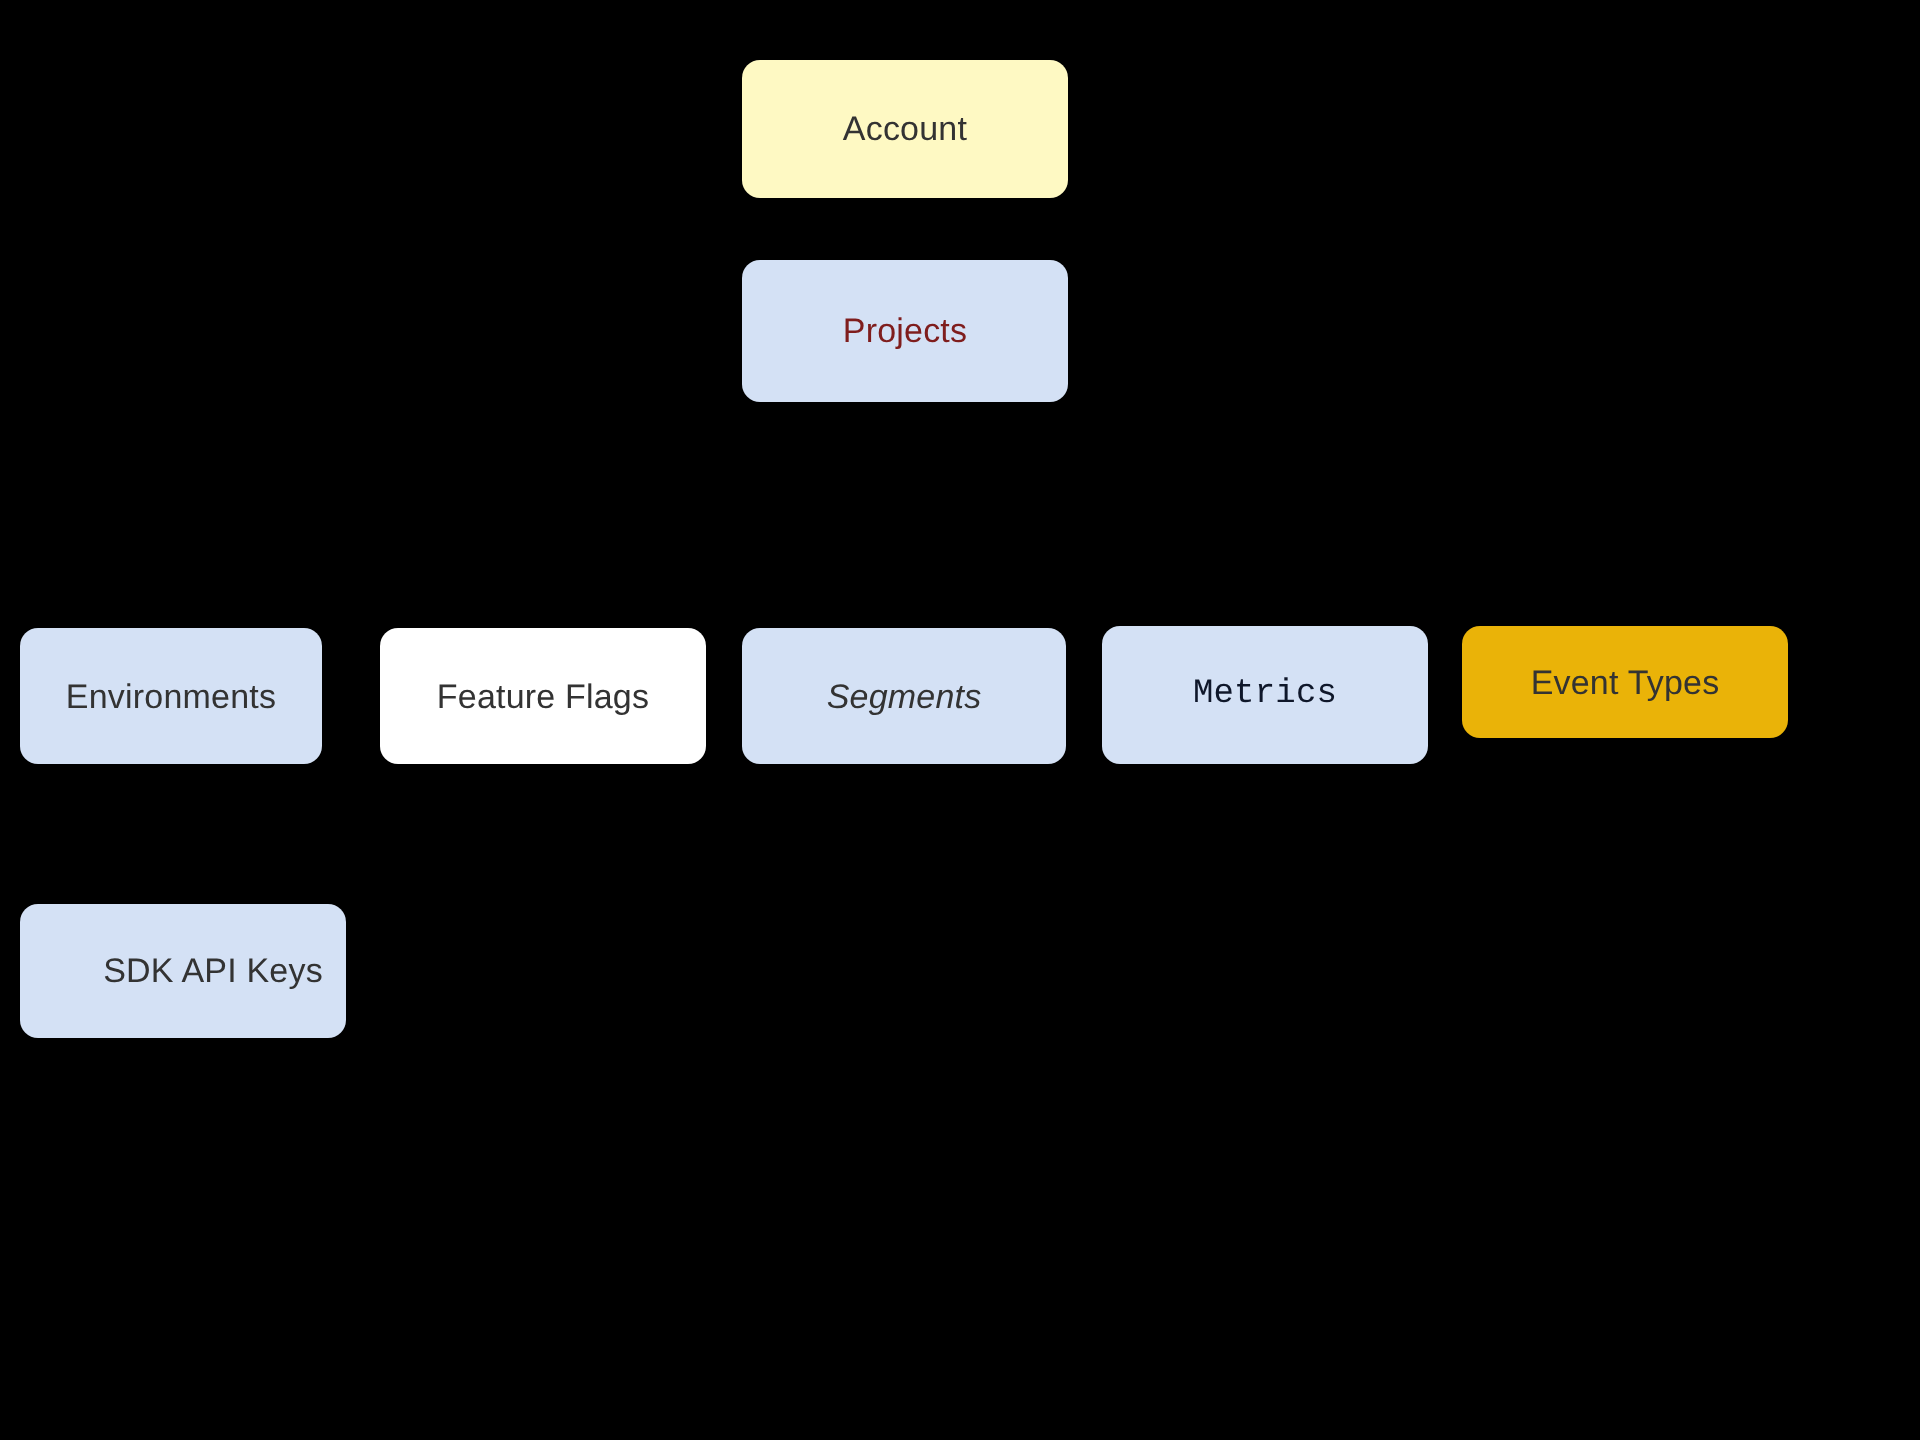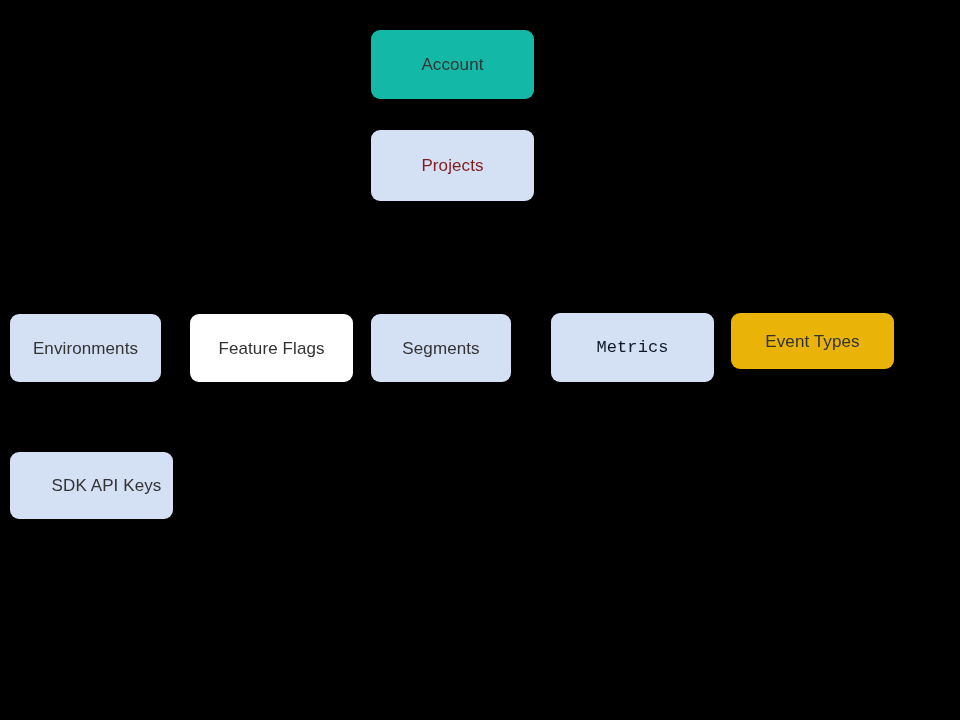--- a/index.html
+++ b/index.html
@@ -35,33 +35,33 @@
   }
   .node-label {
     display: block;
     pointer-events: none;
   }
 </style>
 </head>
 <body>
 
 <div id="canvas">
-    <div class="node" style="left: 371px; top: 30px; width: 163px; height: 69px; background: #14b8a6; color: rgb(51, 51, 51);">
+    <div class="node" style="left: 371px; top: 30px; width: 163px; height: 69px; background: #fef9c3; color: rgb(51, 51, 51);">
       <span class="node-label">Account</span>
     </div>
     <div class="node" style="left: 371px; top: 130px; width: 163px; height: 71px; background: rgb(212, 225, 245); color: #7f1d1d;">
       <span class="node-label">Projects</span>
     </div>
     <div class="node" style="left: 10px; top: 314px; width: 151px; height: 68px; background: rgb(212, 225, 245); color: rgb(51, 51, 51);">
       <span class="node-label">Environments</span>
     </div>
     <div class="node" style="left: 190px; top: 314px; width: 163px; height: 68px; background: #ffffff; color: rgb(51, 51, 51);">
       <span class="node-label">Feature Flags</span>
     </div>
-    <div class="node" style="left: 371px; top: 314px; width: 140px; height: 68px; background: rgb(212, 225, 245); color: rgb(51, 51, 51);">
+    <div class="node" style="left: 371px; top: 314px; width: 162px; height: 68px; background: rgb(212, 225, 245); color: rgb(51, 51, 51); font-style: italic;">
       <span class="node-label">Segments</span>
     </div>
     <div class="node" style="left: 551px; top: 313px; width: 163px; height: 69px; background: rgb(212, 225, 245); color: #0f172a; font-family: Liberation Mono, monospace;">
       <span class="node-label">Metrics</span>
     </div>
     <div class="node" style="left: 731px; top: 313px; width: 163px; height: 56px; background: #eab308; color: rgb(51, 51, 51);">
       <span class="node-label">Event Types</span>
     </div>
     <div class="node" style="left: 10px; top: 452px; width: 163px; height: 67px; background: rgb(212, 225, 245); color: rgb(51, 51, 51); padding-left: 30px;">
       <span class="node-label">SDK API Keys</span>

